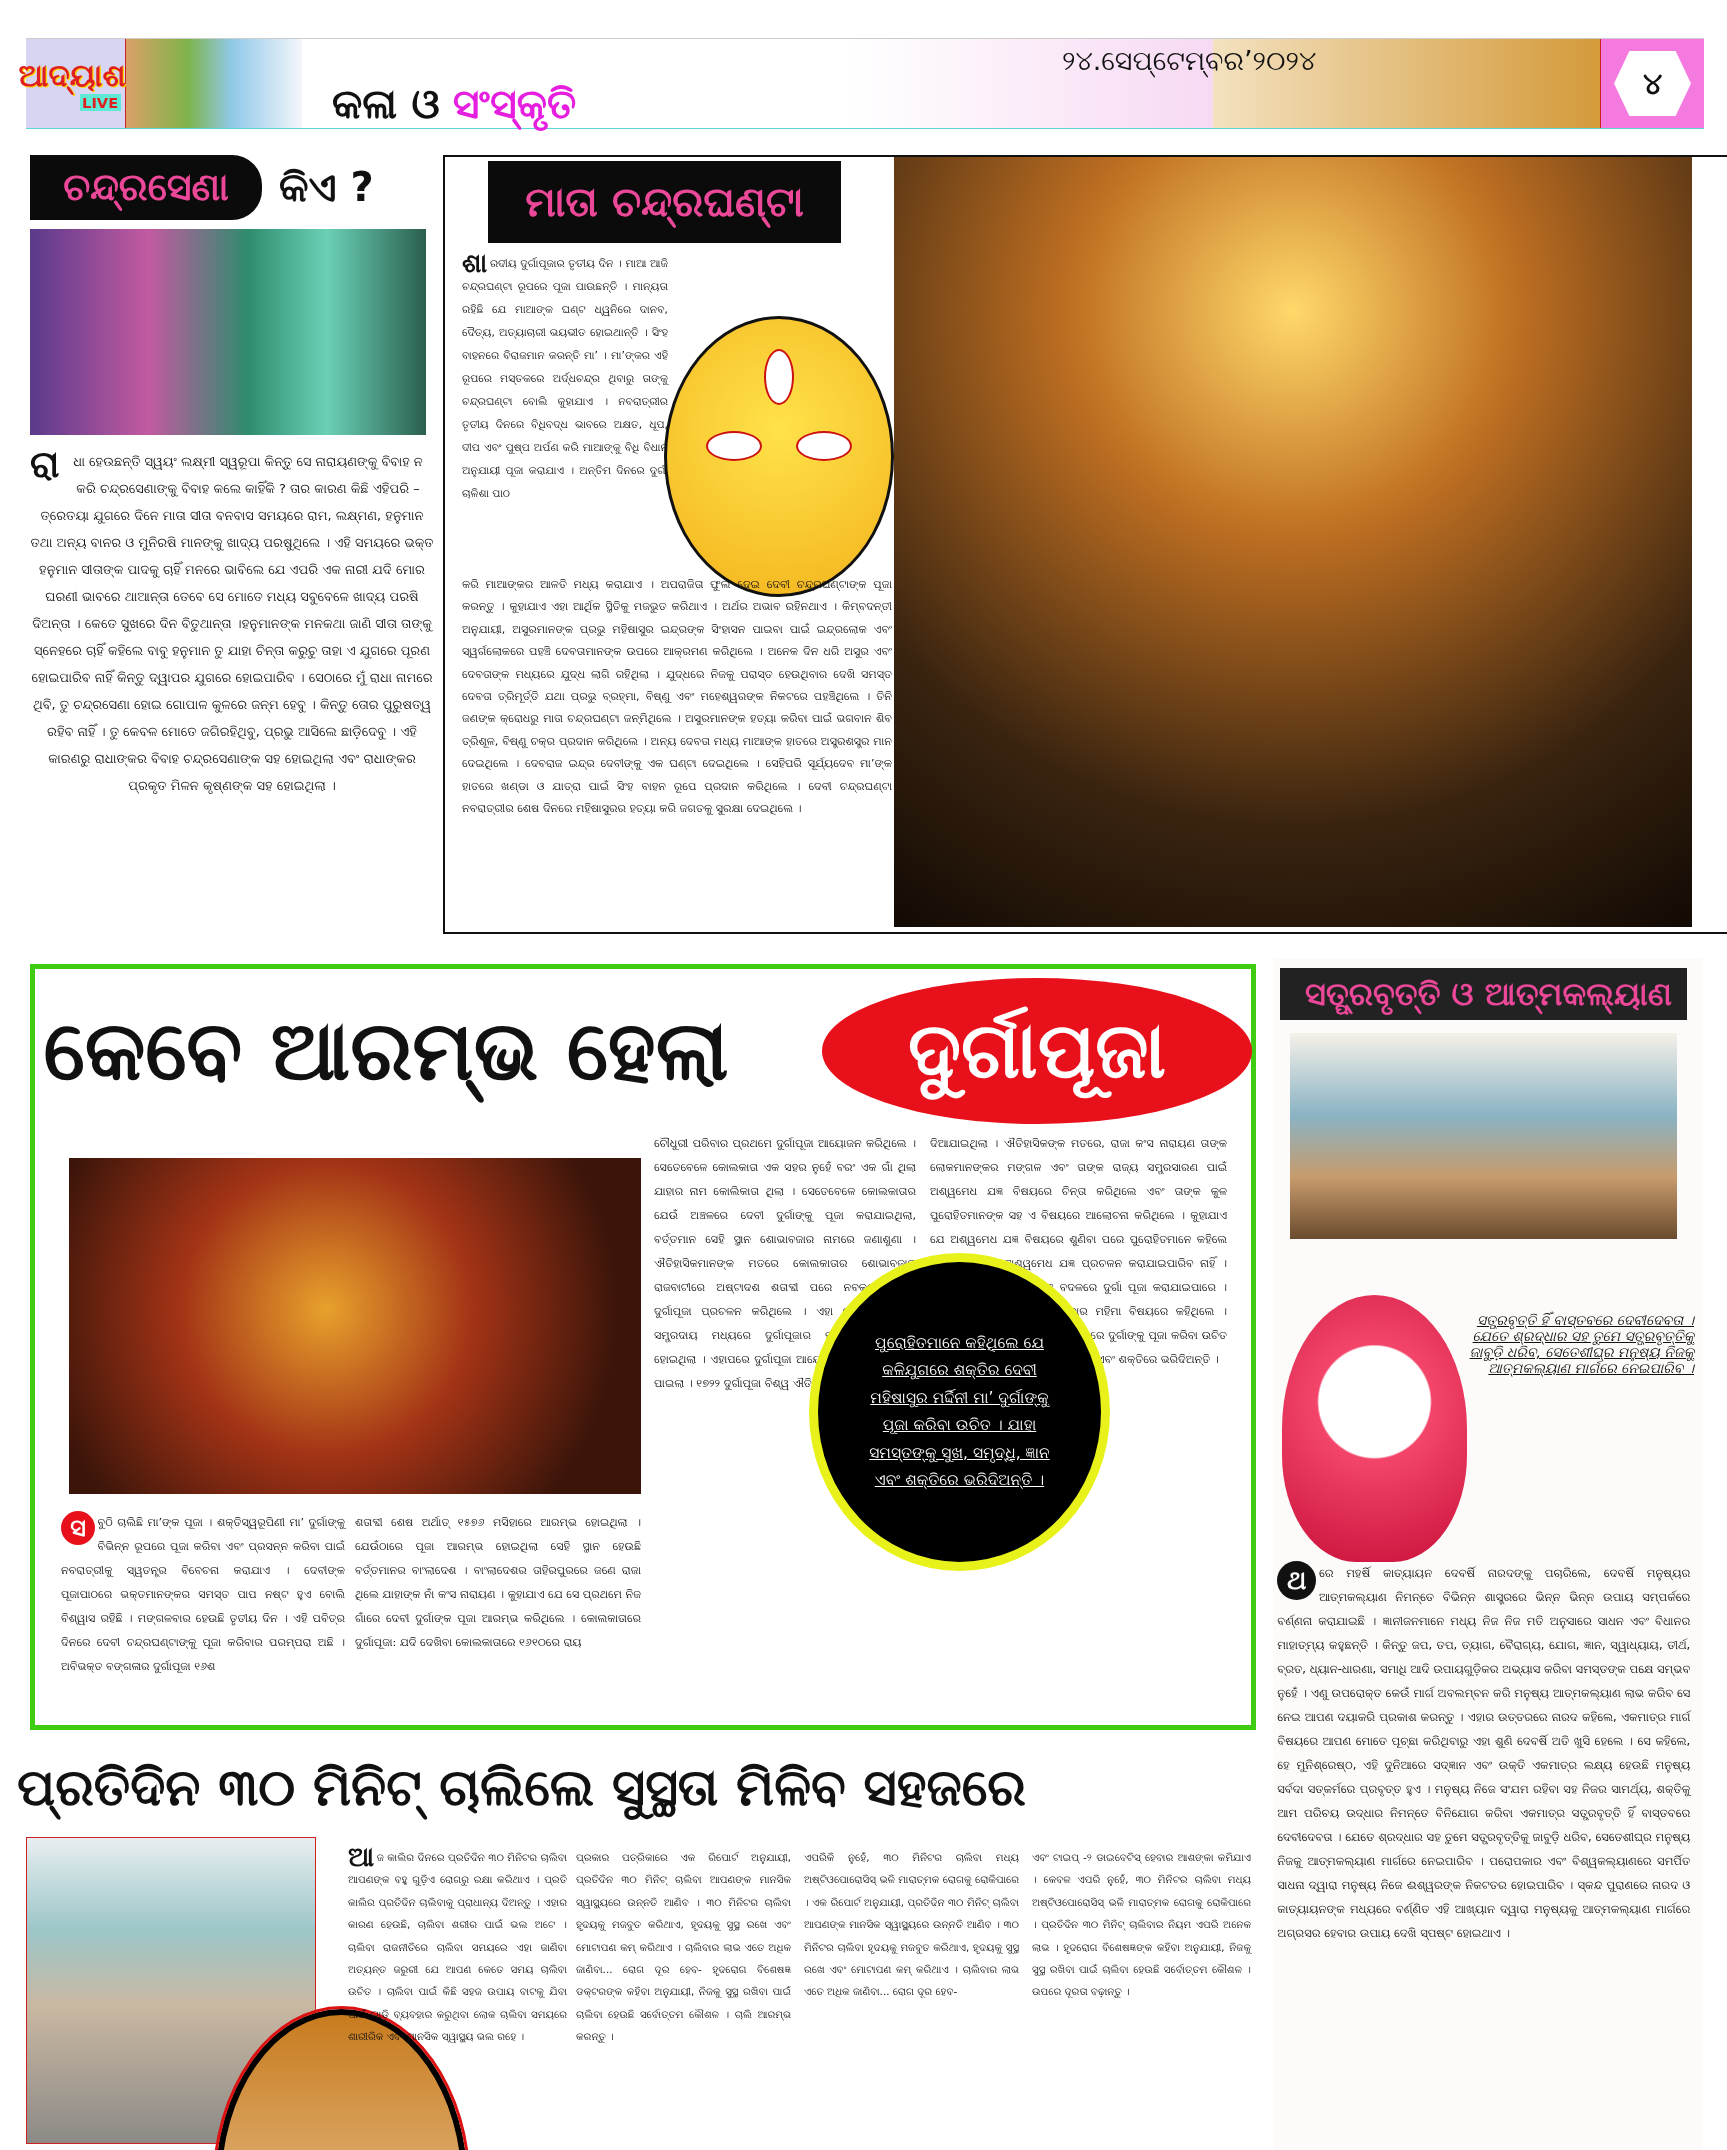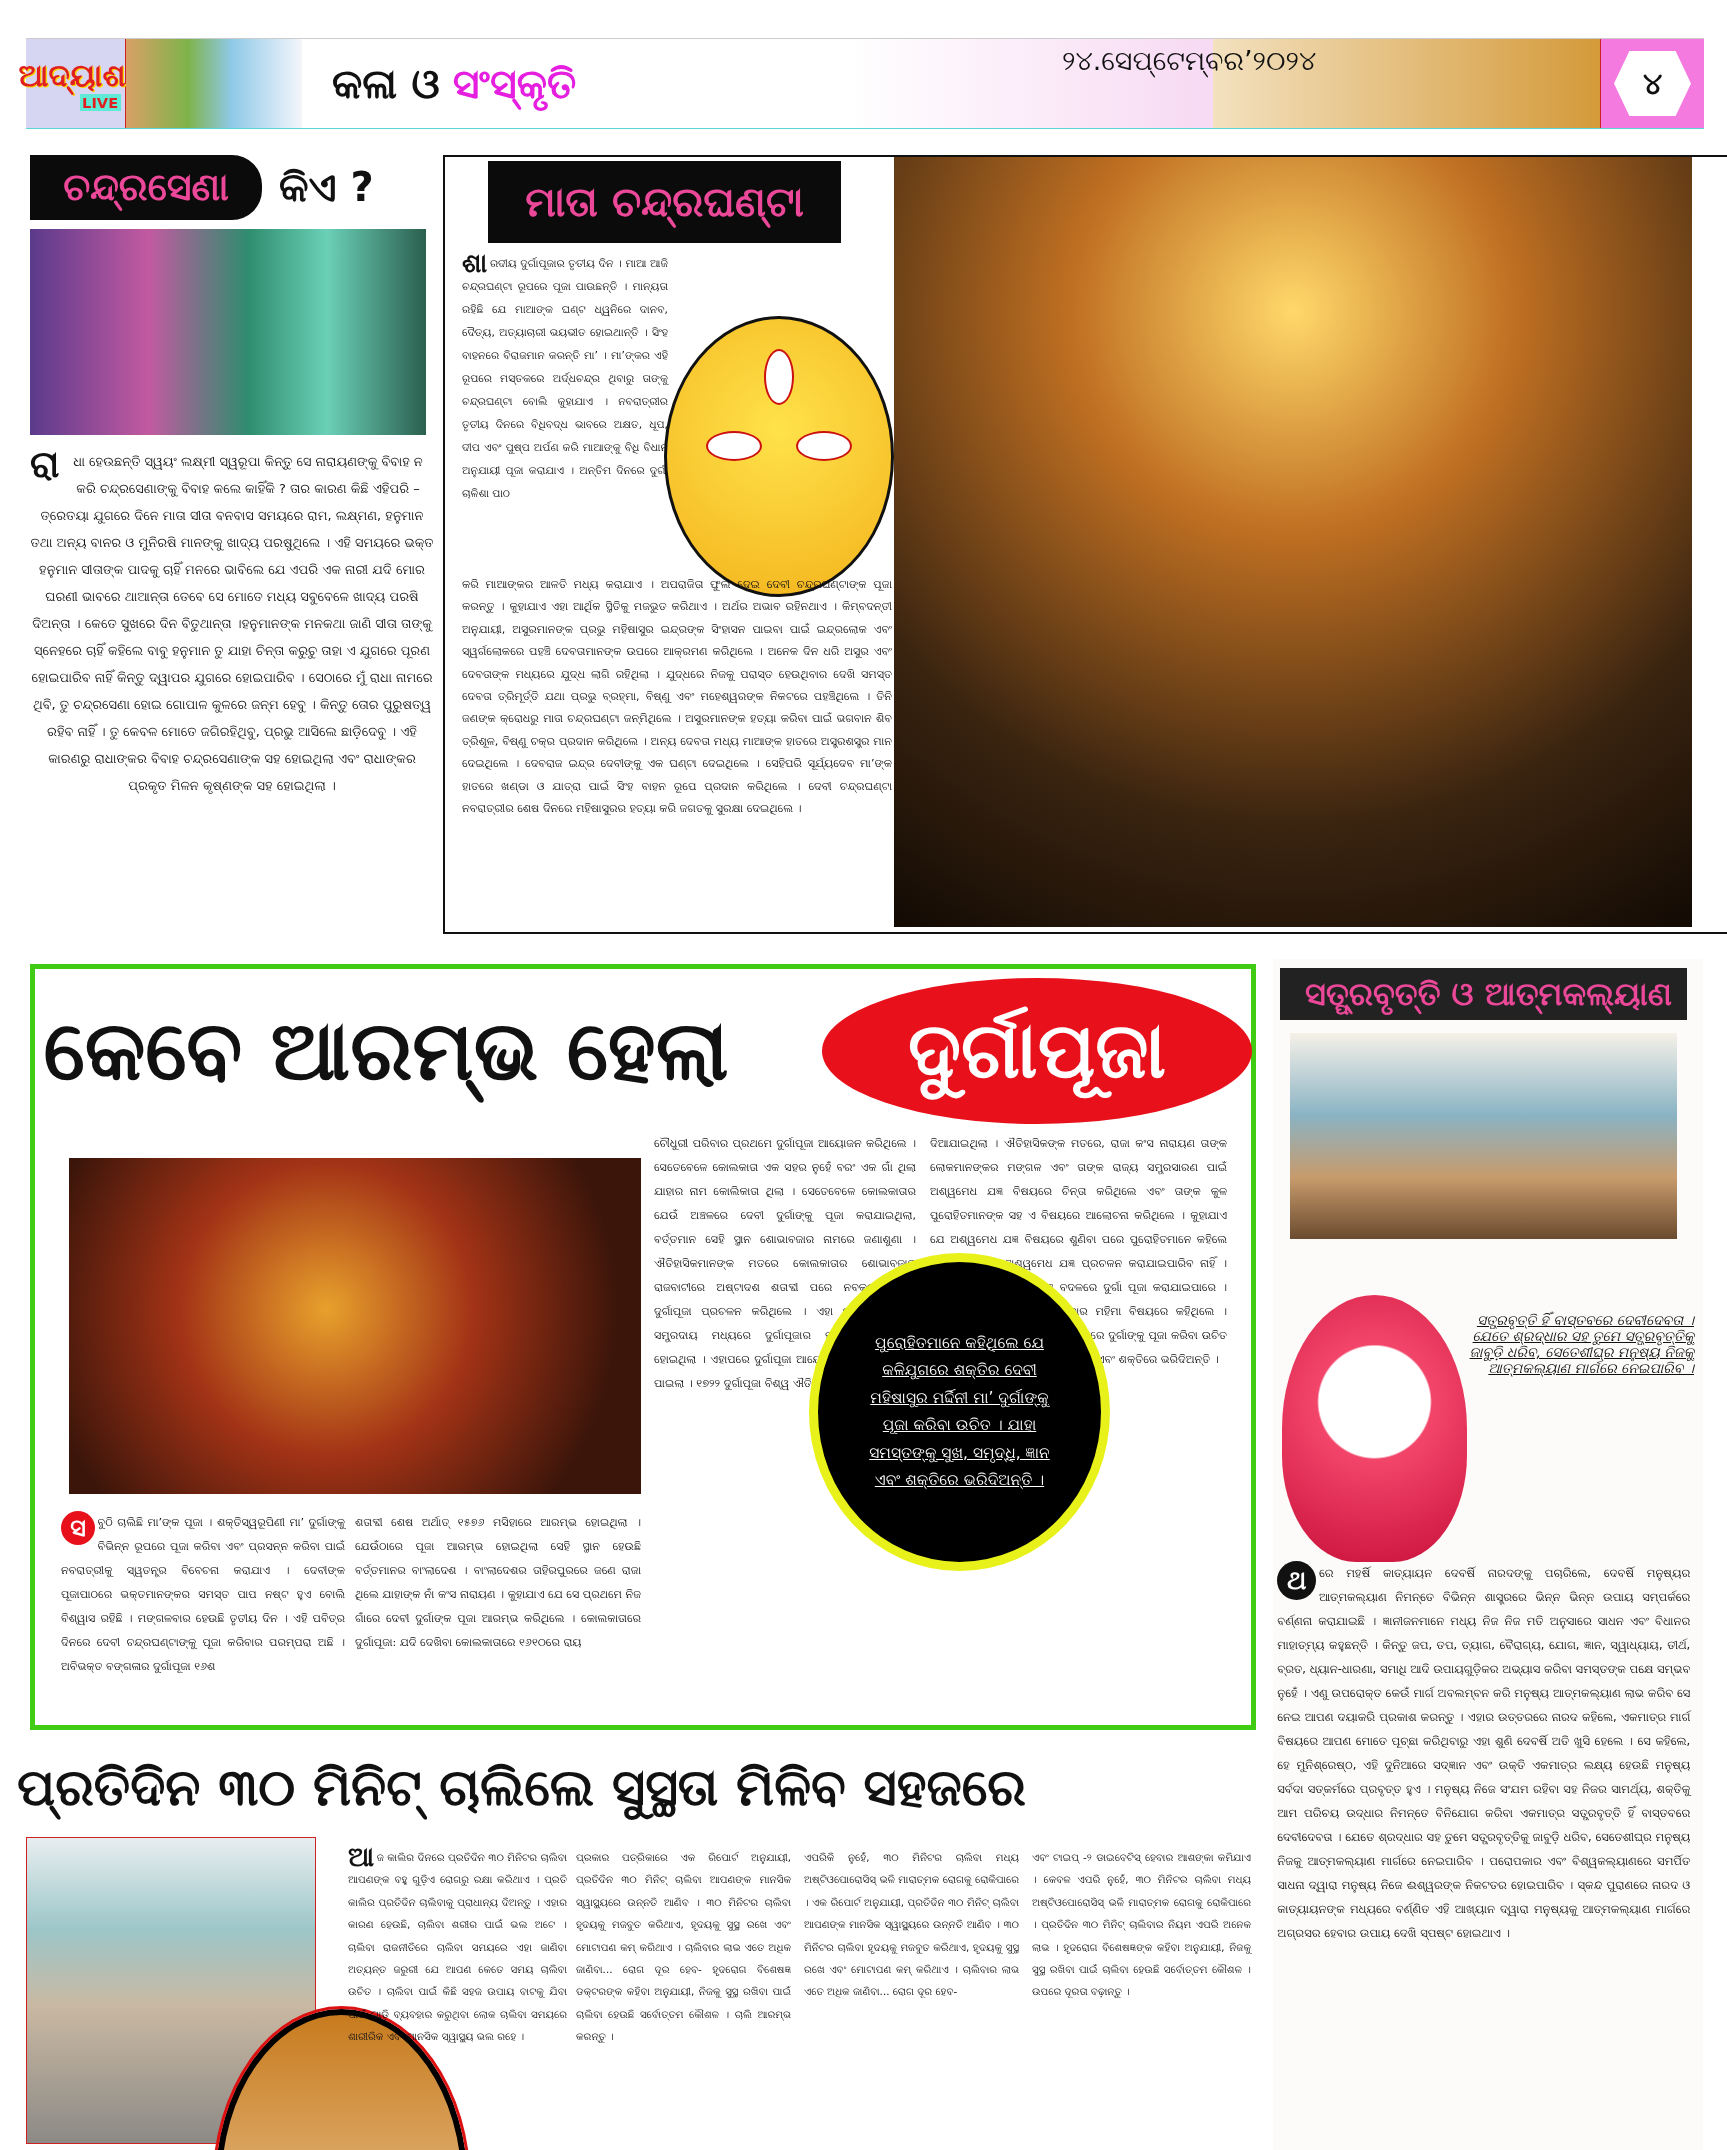--- a/index.html
+++ b/index.html
@@ -4,21 +4,21 @@
 <style>
   html,body{margin:0;padding:0;background:#fff;}
   body{width:1727px;height:2667px;position:relative;overflow:hidden;font-family:"DejaVu Sans",sans-serif;color:#111;}
   .abs{position:absolute;box-sizing:border-box;}
   
   .mast{left:26px;top:38px;width:1678px;height:91px;border-top:1.3px solid #ccc;border-bottom:1.7px solid #5ad6d6;display:flex;background:#fff;}
   .mast .logo{width:99px;background:#d6d6f2;display:flex;flex-direction:column;align-items:center;justify-content:center;border-right:1.3px solid #c22;}
   .mast .logo .ln{font-size:31px;font-weight:bold;color:#e02020;text-shadow:1.3px 1.3px 0 #ffd700;}
   .mast .logo .live{font-size:14.6px;font-weight:bold;color:#e02020;background:#5eead4;padding:0 2.6px;align-self:flex-end;margin-right:4.3px;}
   .mast .art1{width:176px;background:linear-gradient(90deg,#d9a066,#7fb34a 35%,#8fc9e8 60%,#f4f6fb);}
-  .mast .sect{flex:1;display:flex;align-items:center;padding-left:30px;font-size:41px;font-weight:bold;background:linear-gradient(90deg,#fff 60%,#f7d9f3);}
+  .mast .sect{flex:1;display:flex;align-items:flex-end;padding-left:30px;font-size:41px;font-weight:bold;background:linear-gradient(90deg,#fff 60%,#f7d9f3);}
   .mast .sect .s2{color:#e51ee0;margin-left:13px;}
   .mast .datebox{width:387px;background:linear-gradient(90deg,#f3e1bf,#d49a3a);position:relative;}
   .mast .date{position:absolute;left:-151px;top:6px;font-size:27px;font-weight:normal;color:#111;white-space:nowrap;}
   .mast .pg{width:103px;background:#f57ae0;display:flex;align-items:center;justify-content:center;border-left:1.3px solid #c22;}
   .mast .hex{width:77px;height:65px;background:#fff;clip-path:polygon(20% 0,80% 0,100% 50%,80% 100%,20% 100%,0 50%);display:flex;align-items:center;justify-content:center;font-size:30px;font-weight:bold;}
   
   .txt{font-size:12.5px;line-height:25px;text-align:justify;}
   .drop{float:left;font-size:37px;font-weight:bold;line-height:34px;margin-right:2.6px;}
   .blackhead{background:#0b0b0b;color:#ec4899;font-weight:bold;display:flex;align-items:center;justify-content:center;text-align:right;}
   .imgbox{background:#333;}

